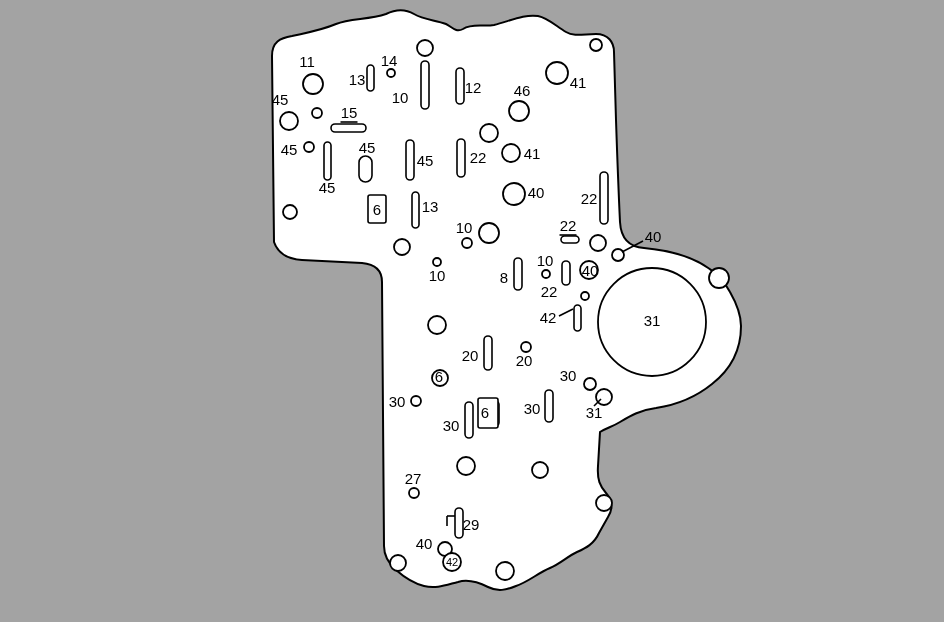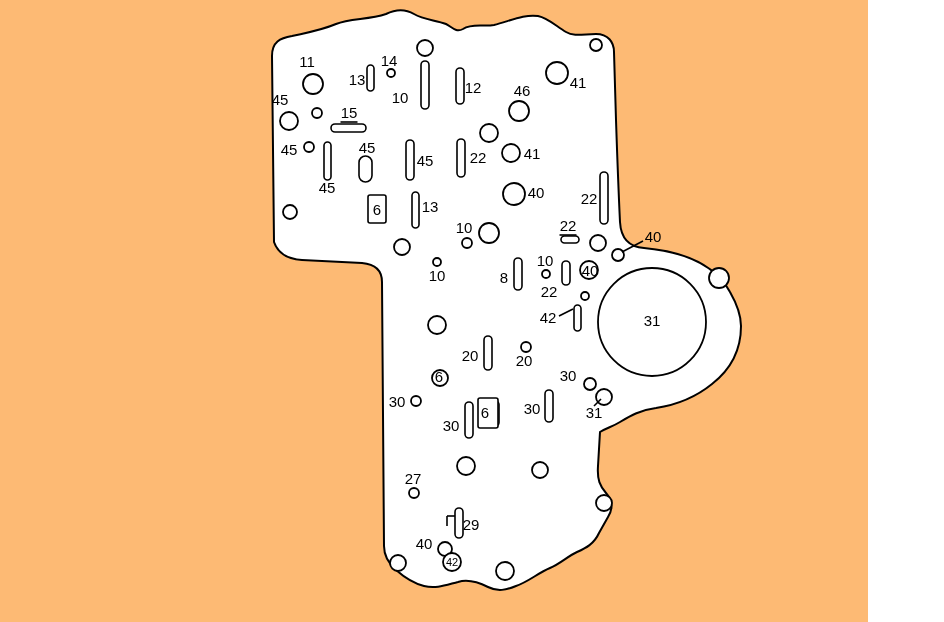--- a/index.html
+++ b/index.html
@@ -1,16 +1,16 @@
 <!DOCTYPE html>
 <html><head>
 <meta charset="utf-8">
 <style>
   html,body{margin:0;padding:0;background:#ffffff;}
-  .stage{position:relative;width:868px;height:622px;background:#fdba74;overflow:hidden;}
+  .stage{position:relative;width:944px;height:622px;background:#a3a3a3;overflow:hidden;}
   svg{display:block;}
   .outline{fill:#ffffff;stroke:#000000;stroke-width:2;}
   .hole{fill:#ffffff;stroke:#000000;stroke-width:1.8;}
   .slot{fill:#ffffff;stroke:#000000;stroke-width:1.6;}
   .leader{stroke:#000000;stroke-width:1.6;}
   .lbl{font-family:"Liberation Sans","DejaVu Sans",sans-serif;font-size:15px;fill:#000000;}
   .lbl.small{font-size:11px;}
 </style>
 </head>
 <body>

